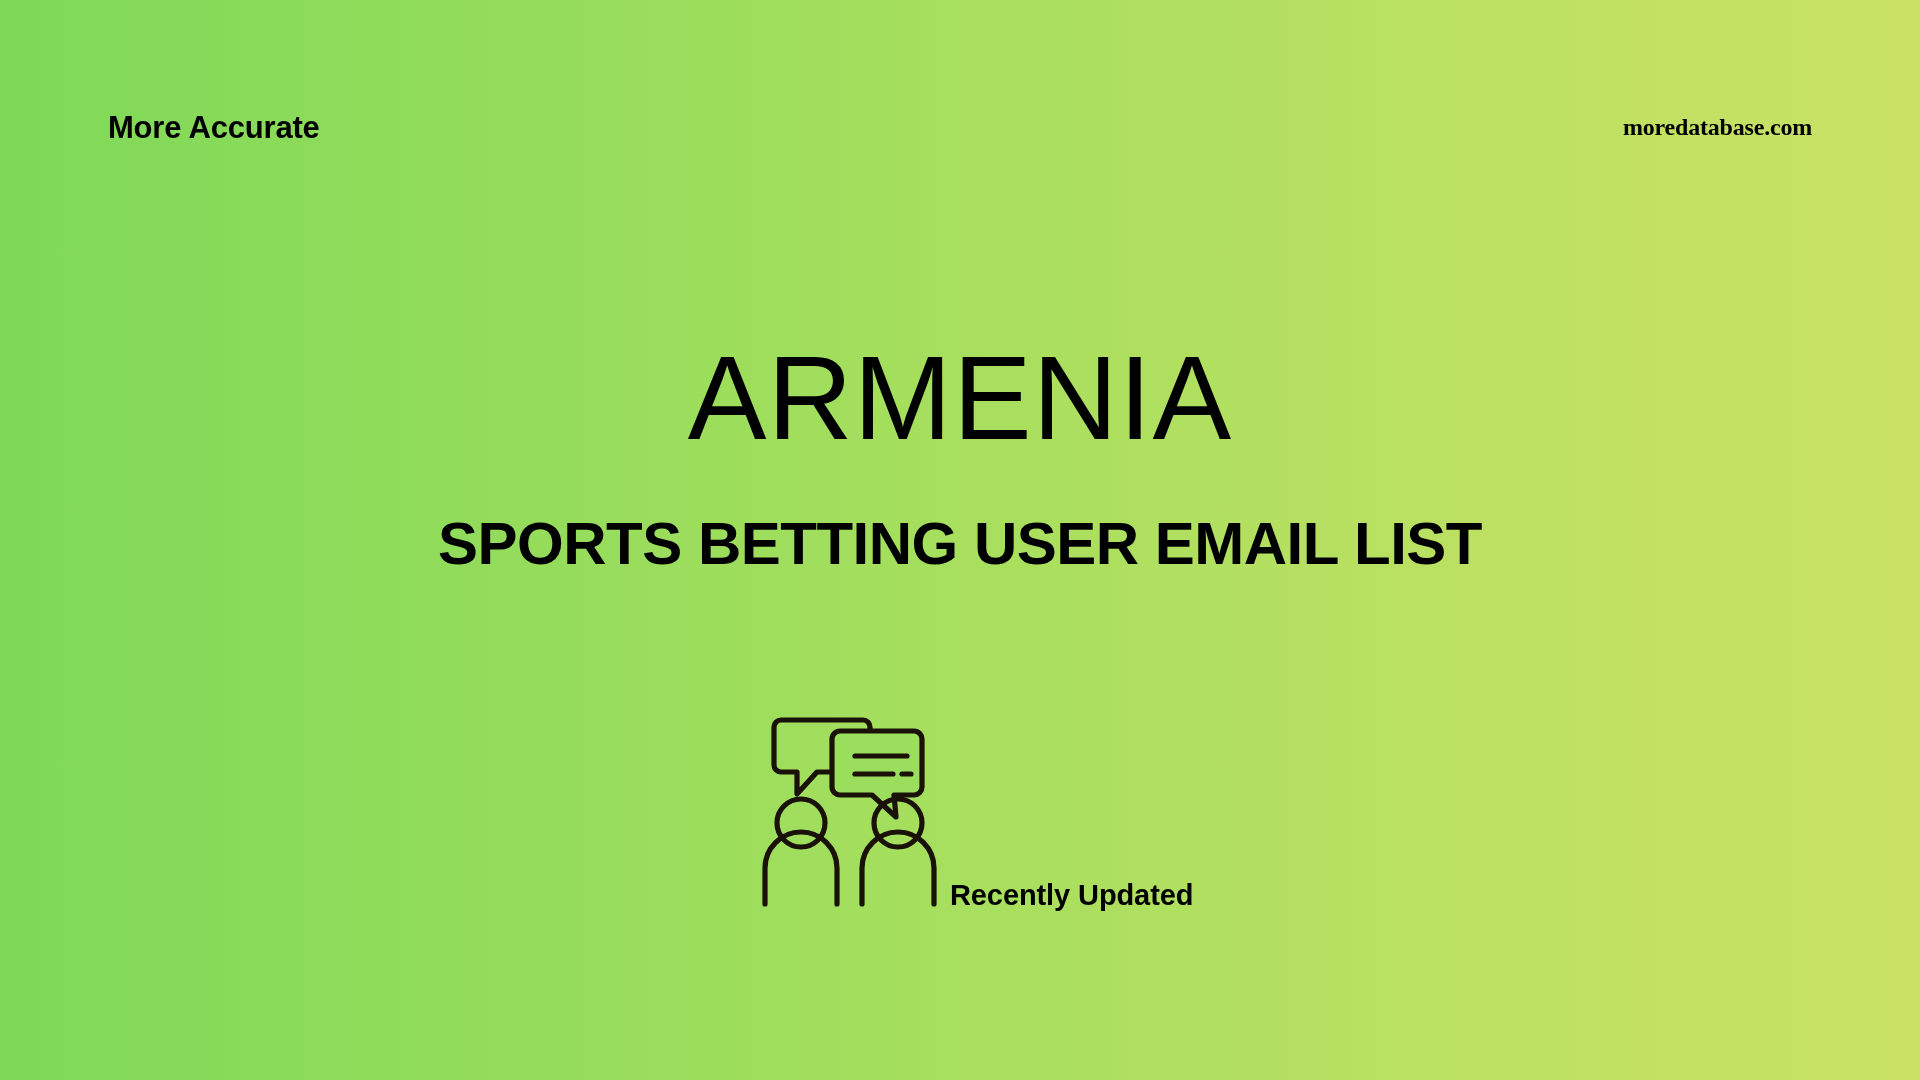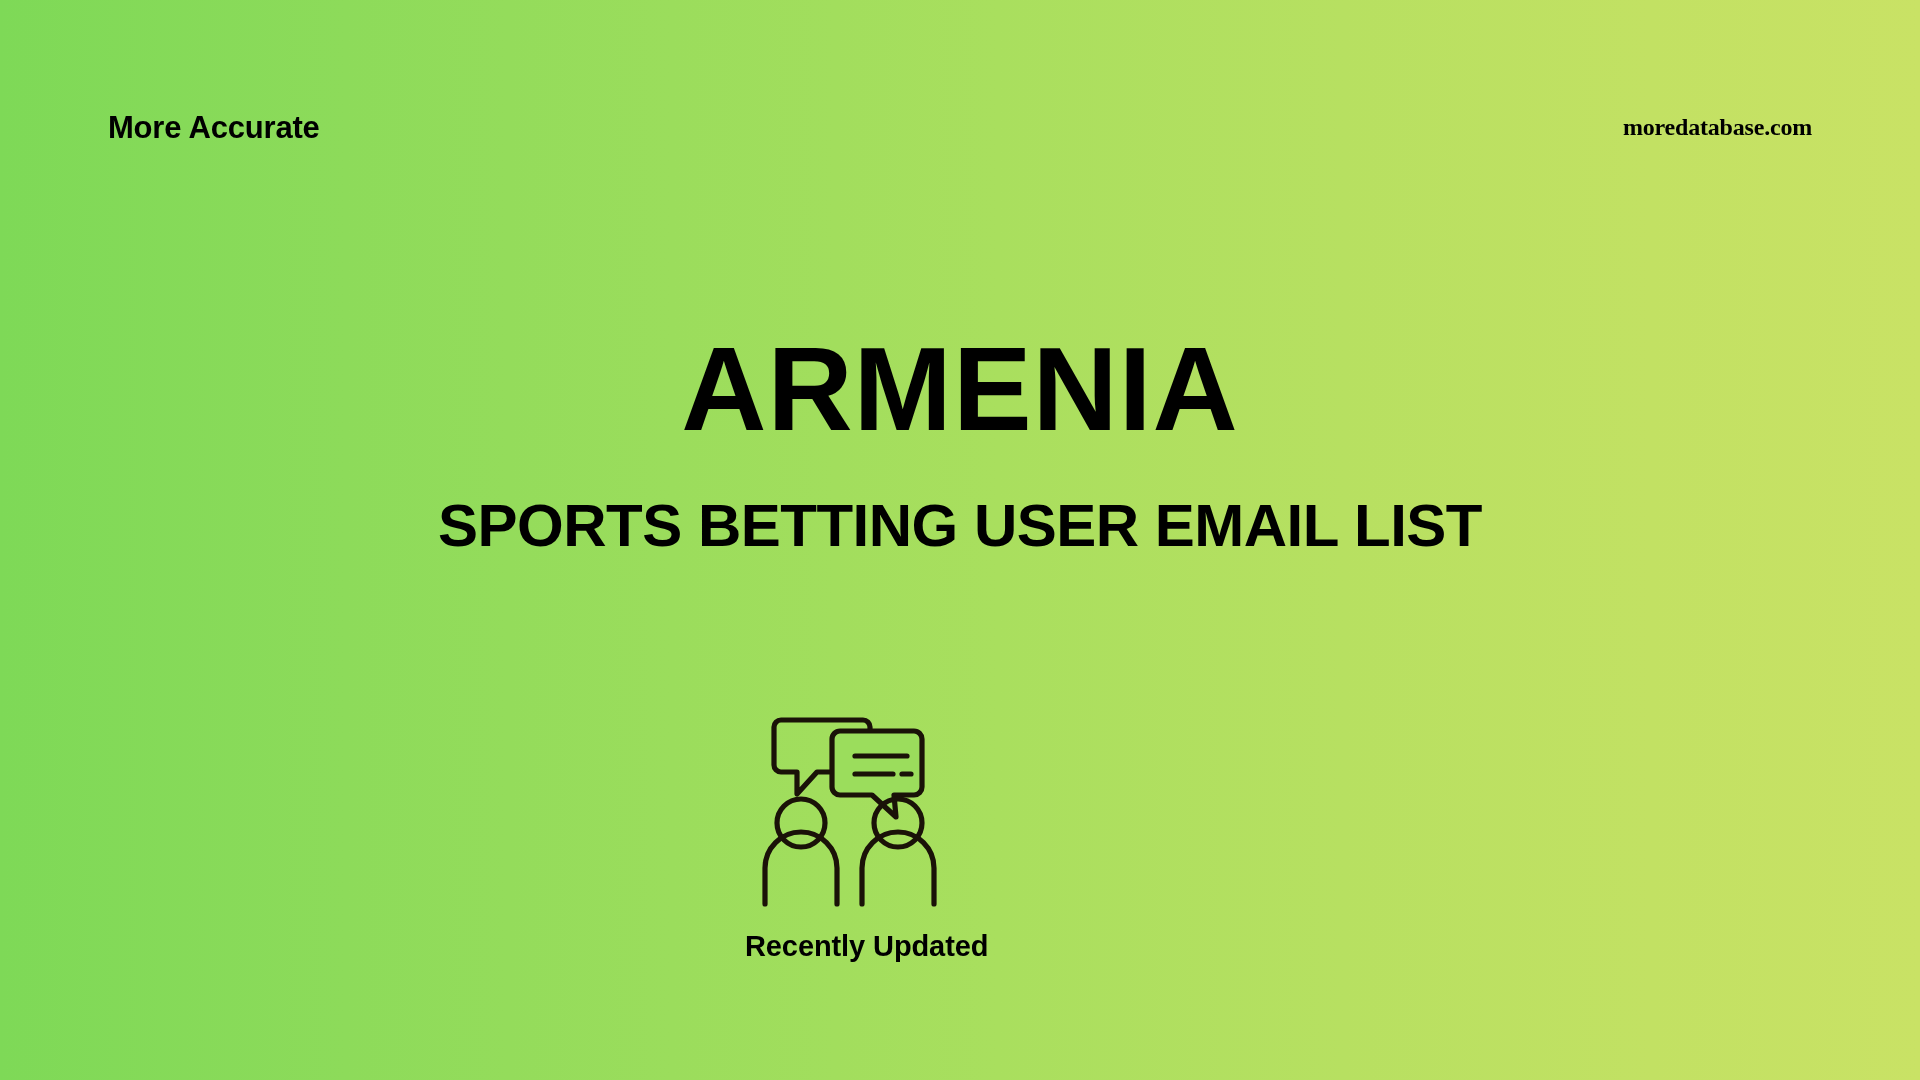--- a/index.html
+++ b/index.html
@@ -62,25 +62,25 @@
   
   .headline-block {
     position: absolute;
     top: 330px;
     left: 0;
     width: 1920px;
     text-align: center;
   }
   .country-title {
     font-size: 118px;
-    font-weight: bold;
+    font-weight: normal;
     color: #000000;
     letter-spacing: 1px;
     line-height: 1.0;
-    margin: 0;
+    margin: 9px;
     white-space: nowrap;
   }
   .list-subtitle {
     font-size: 60px;
     font-weight: bold;
     color: #000000;
     letter-spacing: -0.5px;
     line-height: 1.0;
     margin: 0;
     padding-top: 48px;
@@ -95,22 +95,22 @@
     width: 1920px;
     display: flex;
     align-items: flex-end;
     justify-content: space-around;
     padding: 0 90px;
     box-sizing: border-box;
   }
   .feature {
     width: 430px;
     display: flex;
-    flex-direction: column;
-    align-items: flex-start;
+    flex-direction: row;
+    align-items: flex-end;
   }
   .feature-icon {
     height: 220px;
     display: flex;
     align-items: center;
     justify-content: center;
   }
   .feature-label {
     margin-top: 22px;
     font-size: 29px;

